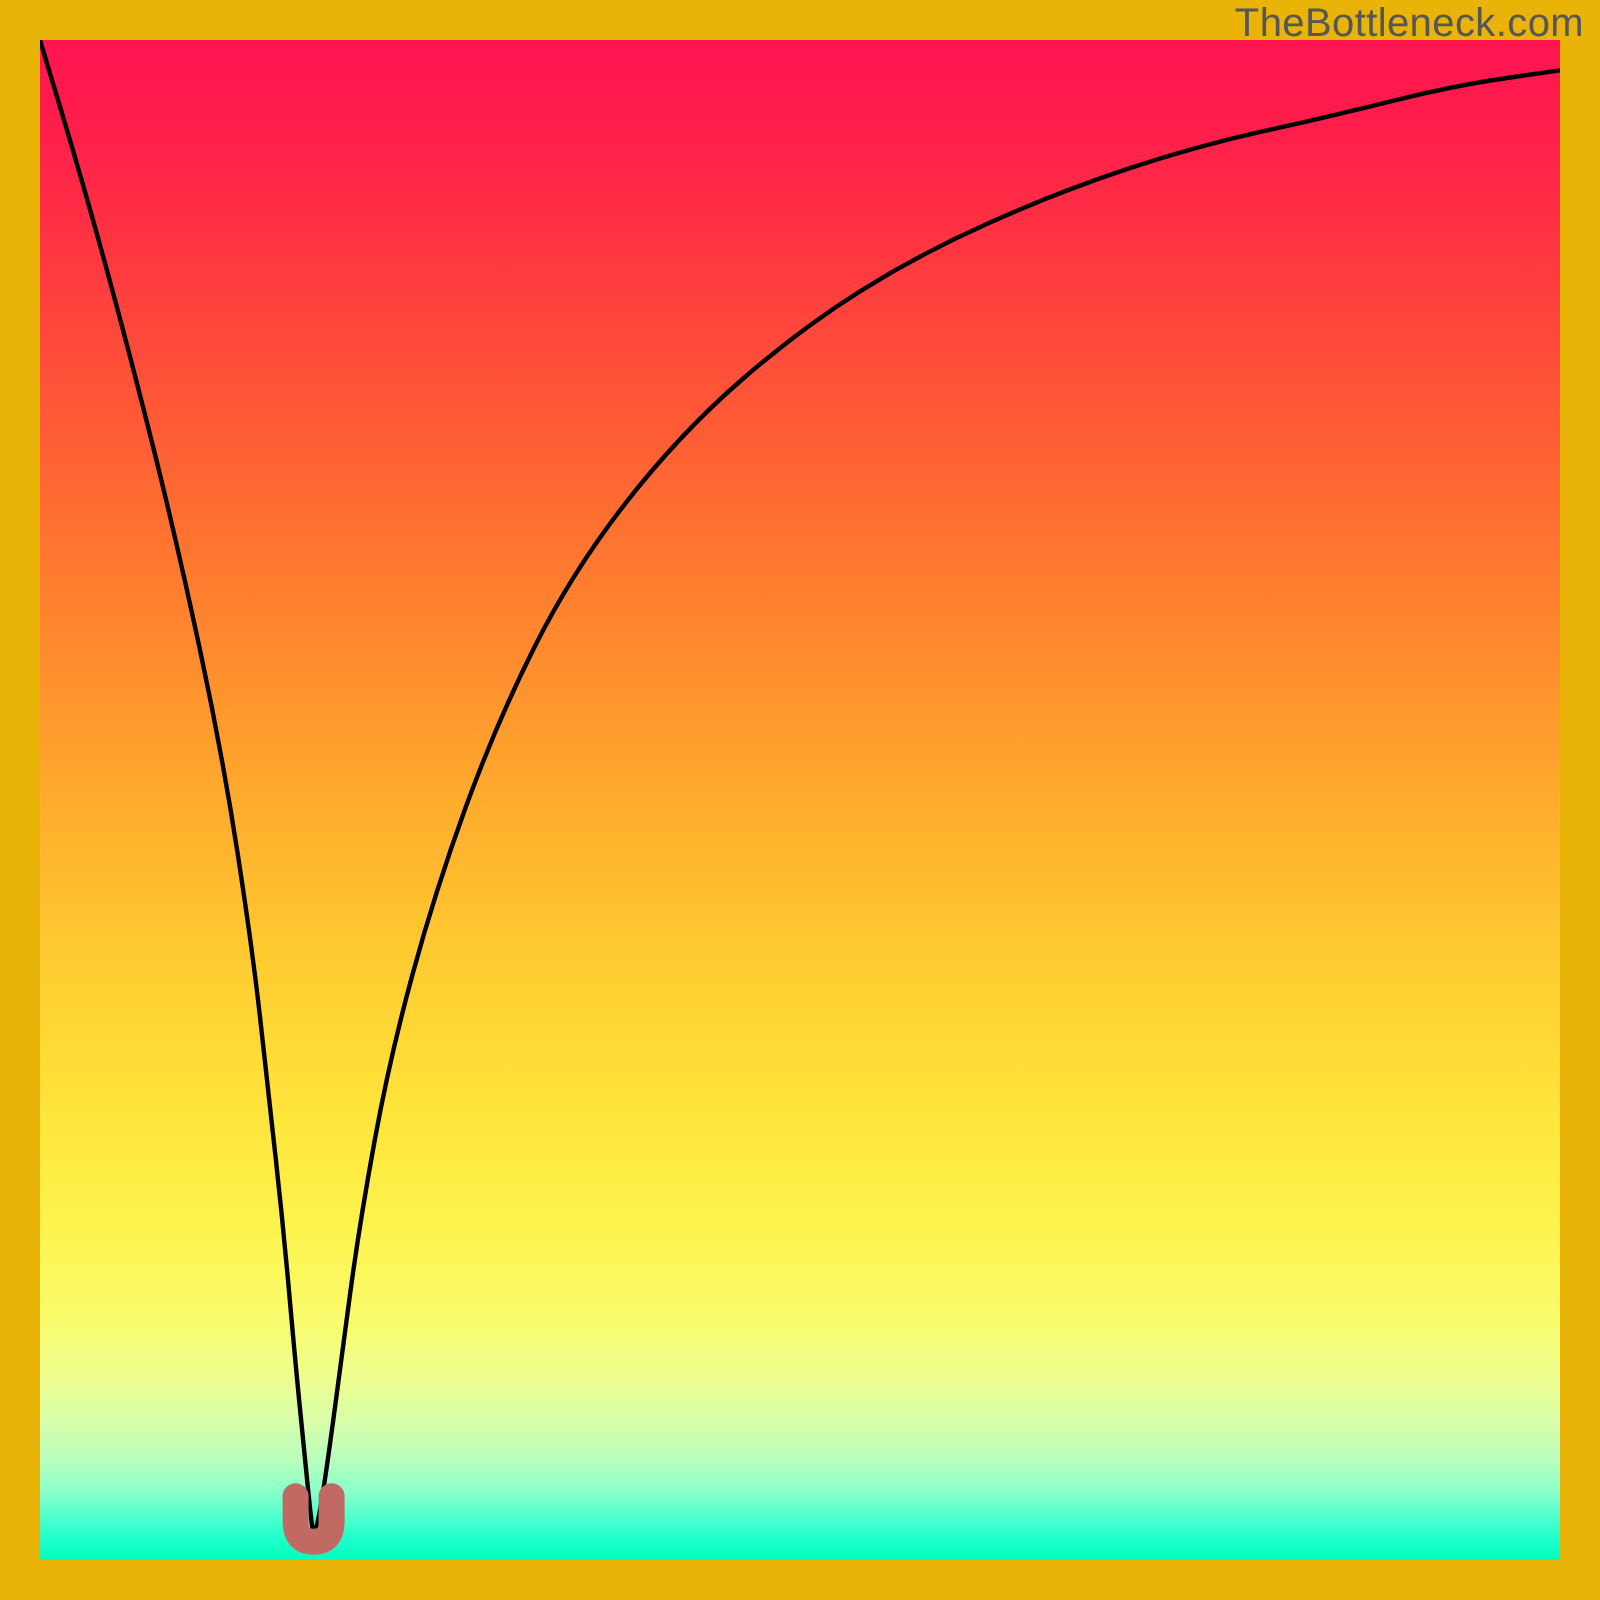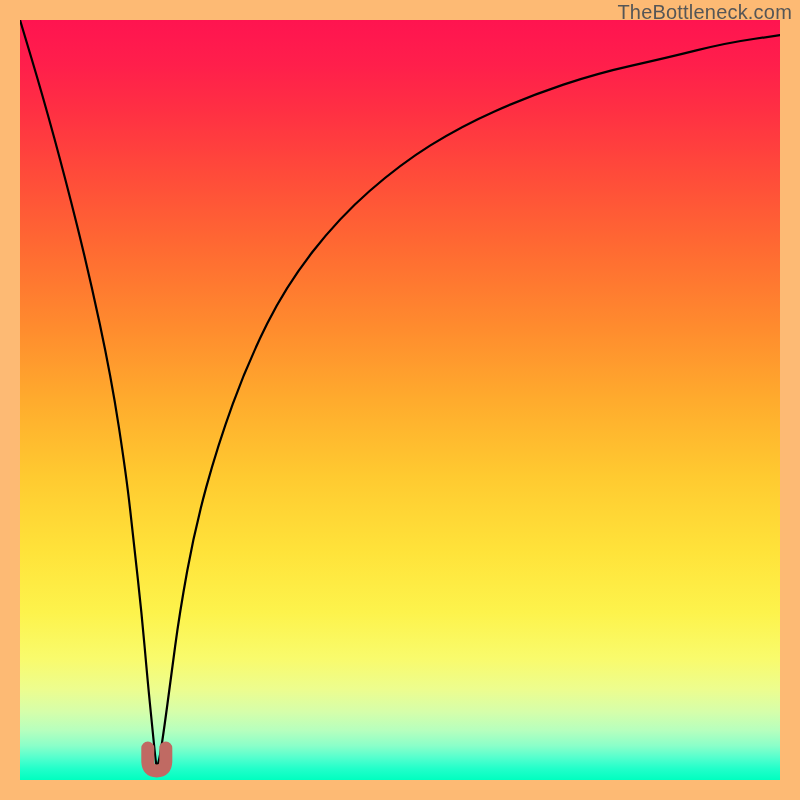--- a/index.html
+++ b/index.html
@@ -7,21 +7,21 @@
     padding: 0;
     width: 800px;
     height: 800px;
     overflow: hidden;
     background: #000;
     font-family: Arial, Helvetica, sans-serif;
   }
   .outer {
     width: 800px;
     height: 800px;
-    background: #fdba74;
+    background: #eab308;
     position: relative;
   }
   .plot-area {
     position: absolute;
     left: 20px;
     top: 20px;
     width: 760px;
     height: 760px;
     overflow: hidden;
   }

